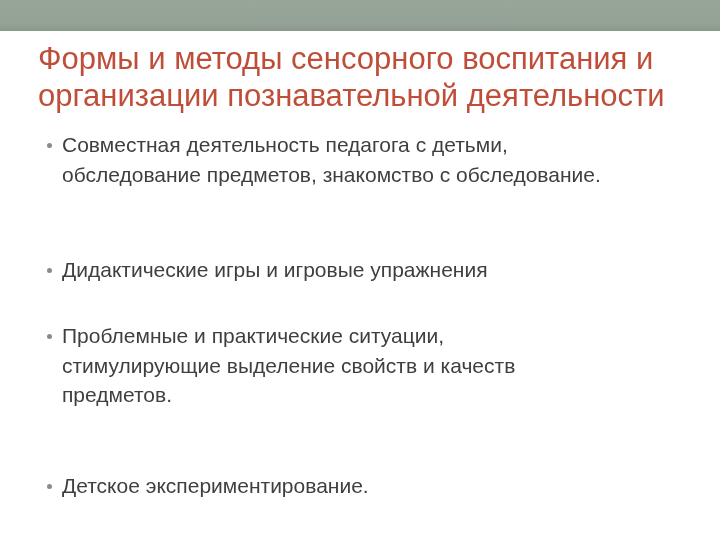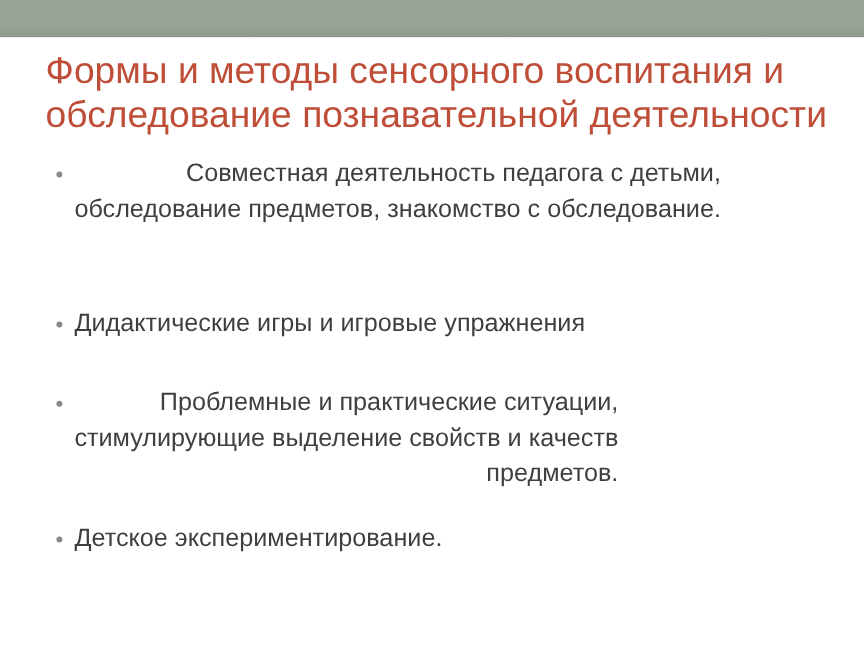--- a/index.html
+++ b/index.html
@@ -43,53 +43,52 @@
     line-height: 37px;
     color: var(--title);
     white-space: nowrap;
   }
   .title-line { display: block; }
   .bullet {
     position: absolute;
     left: 47px;
     display: flex;
     align-items: flex-start;
-    text-align: right;
   }
   .bullet .dot {
     flex: none;
     width: 5px;
     height: 5px;
     border-radius: 50%;
     background: var(--dot);
     margin-top: 13px;
     margin-right: 10px;
   }
   .bullet-text {
     font-size: 21px;
     line-height: 29.5px;
     color: var(--body);
     white-space: nowrap;
   }
   .bullet-line { display: block; }
   .b1 { top: 130px; }
   .b2 { top: 255px; }
   .b3 { top: 321px; }
-  .b4 { top: 434px; }
+  .b4 { top: 471px; }
 </style>
 </head>
 <body>
 
 <div class="slide">
 
   <div class="top-bar"></div>
 
   <h1 class="title">
     <span class="title-line">Формы и методы сенсорного воспитания и</span>
-    <span class="title-line">обследование познавательной деятельности</span>
+    <span class="title-line">организации познавательной деятельности</span>
   </h1>
 
   <div class="bullet b1">
     <span class="dot"></span>
     <div class="bullet-text">
       <span class="bullet-line">Совместная деятельность педагога с детьми,</span>
       <span class="bullet-line">обследование предметов, знакомство с обследование.</span>
     </div>
   </div>
 

